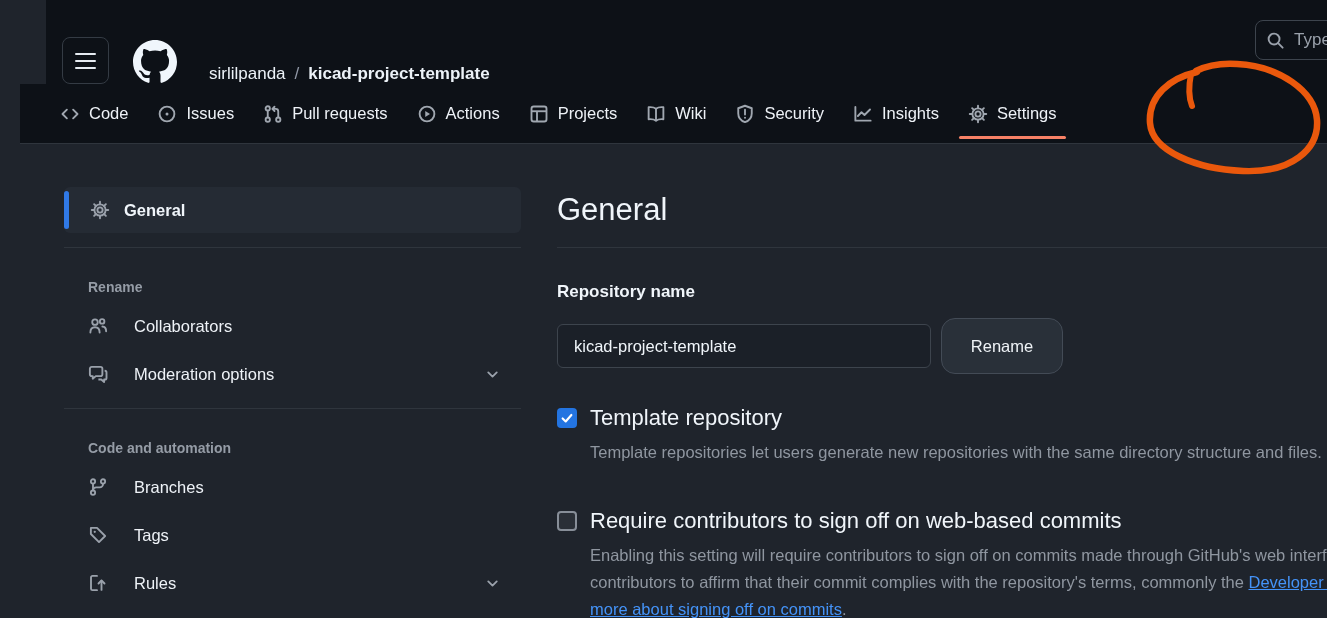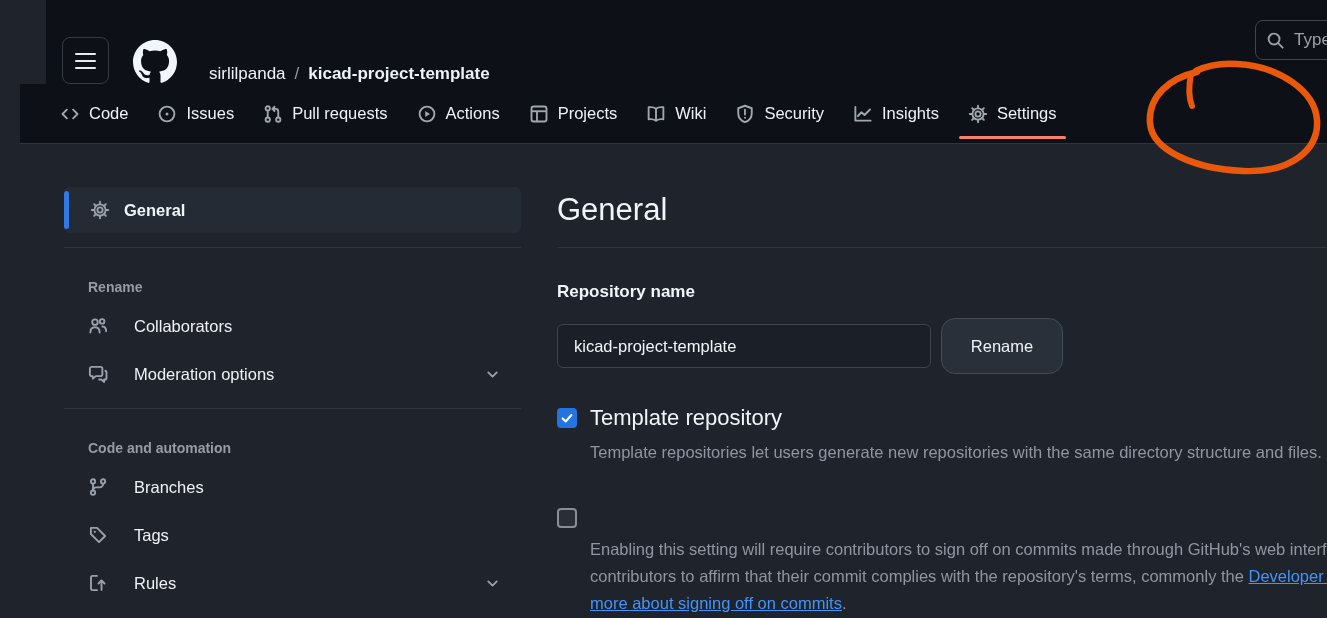--- a/index.html
+++ b/index.html
@@ -329,20 +329,21 @@
           </svg>
       </span>
       <span class="cb-label">Template repository</span>
     </div>
     <div class="desc">Template repositories let users generate new repositories with the same directory structure and files.</div>
   </div>
 
   <div class="cb-group2">
     <div class="cb-row">
       <span class="checkbox unchecked"></span>
+      <span class="cb-label">Require contributors to sign off on web-based commits</span>
     </div>
     <div class="desc">Enabling this setting will require contributors to sign off on commits made through GitHub's web interface. Signing off is a way for</div>
     <div class="desc" style="margin-top:0;"><span>contributors to affirm that their commit complies with the repository's terms, commonly the </span><span class="lnk">Developer Certificate of Origin (DCO). Learn</span></div>
     <div class="desc" style="margin-top:0;"><span class="lnk">more about signing off on commits</span><span>.</span></div>
   </div>
 </div>
 
 <svg id="annotation" viewBox="0 0 1327 618">
   <path d="M1197 72 C 1170 78, 1148 96, 1150 123 C 1152 151, 1196 169, 1243 171 C 1292 173, 1319 149, 1317 120 C 1315 91, 1279 66, 1237 64 C 1221 63, 1206 66, 1196 71" fill="none" stroke="#ea580c" stroke-width="6.5" stroke-linecap="round"></path>
   <path d="M1191 74 C 1189 84, 1188 96, 1192 106" fill="none" stroke="#ea580c" stroke-width="6" stroke-linecap="round"></path>

